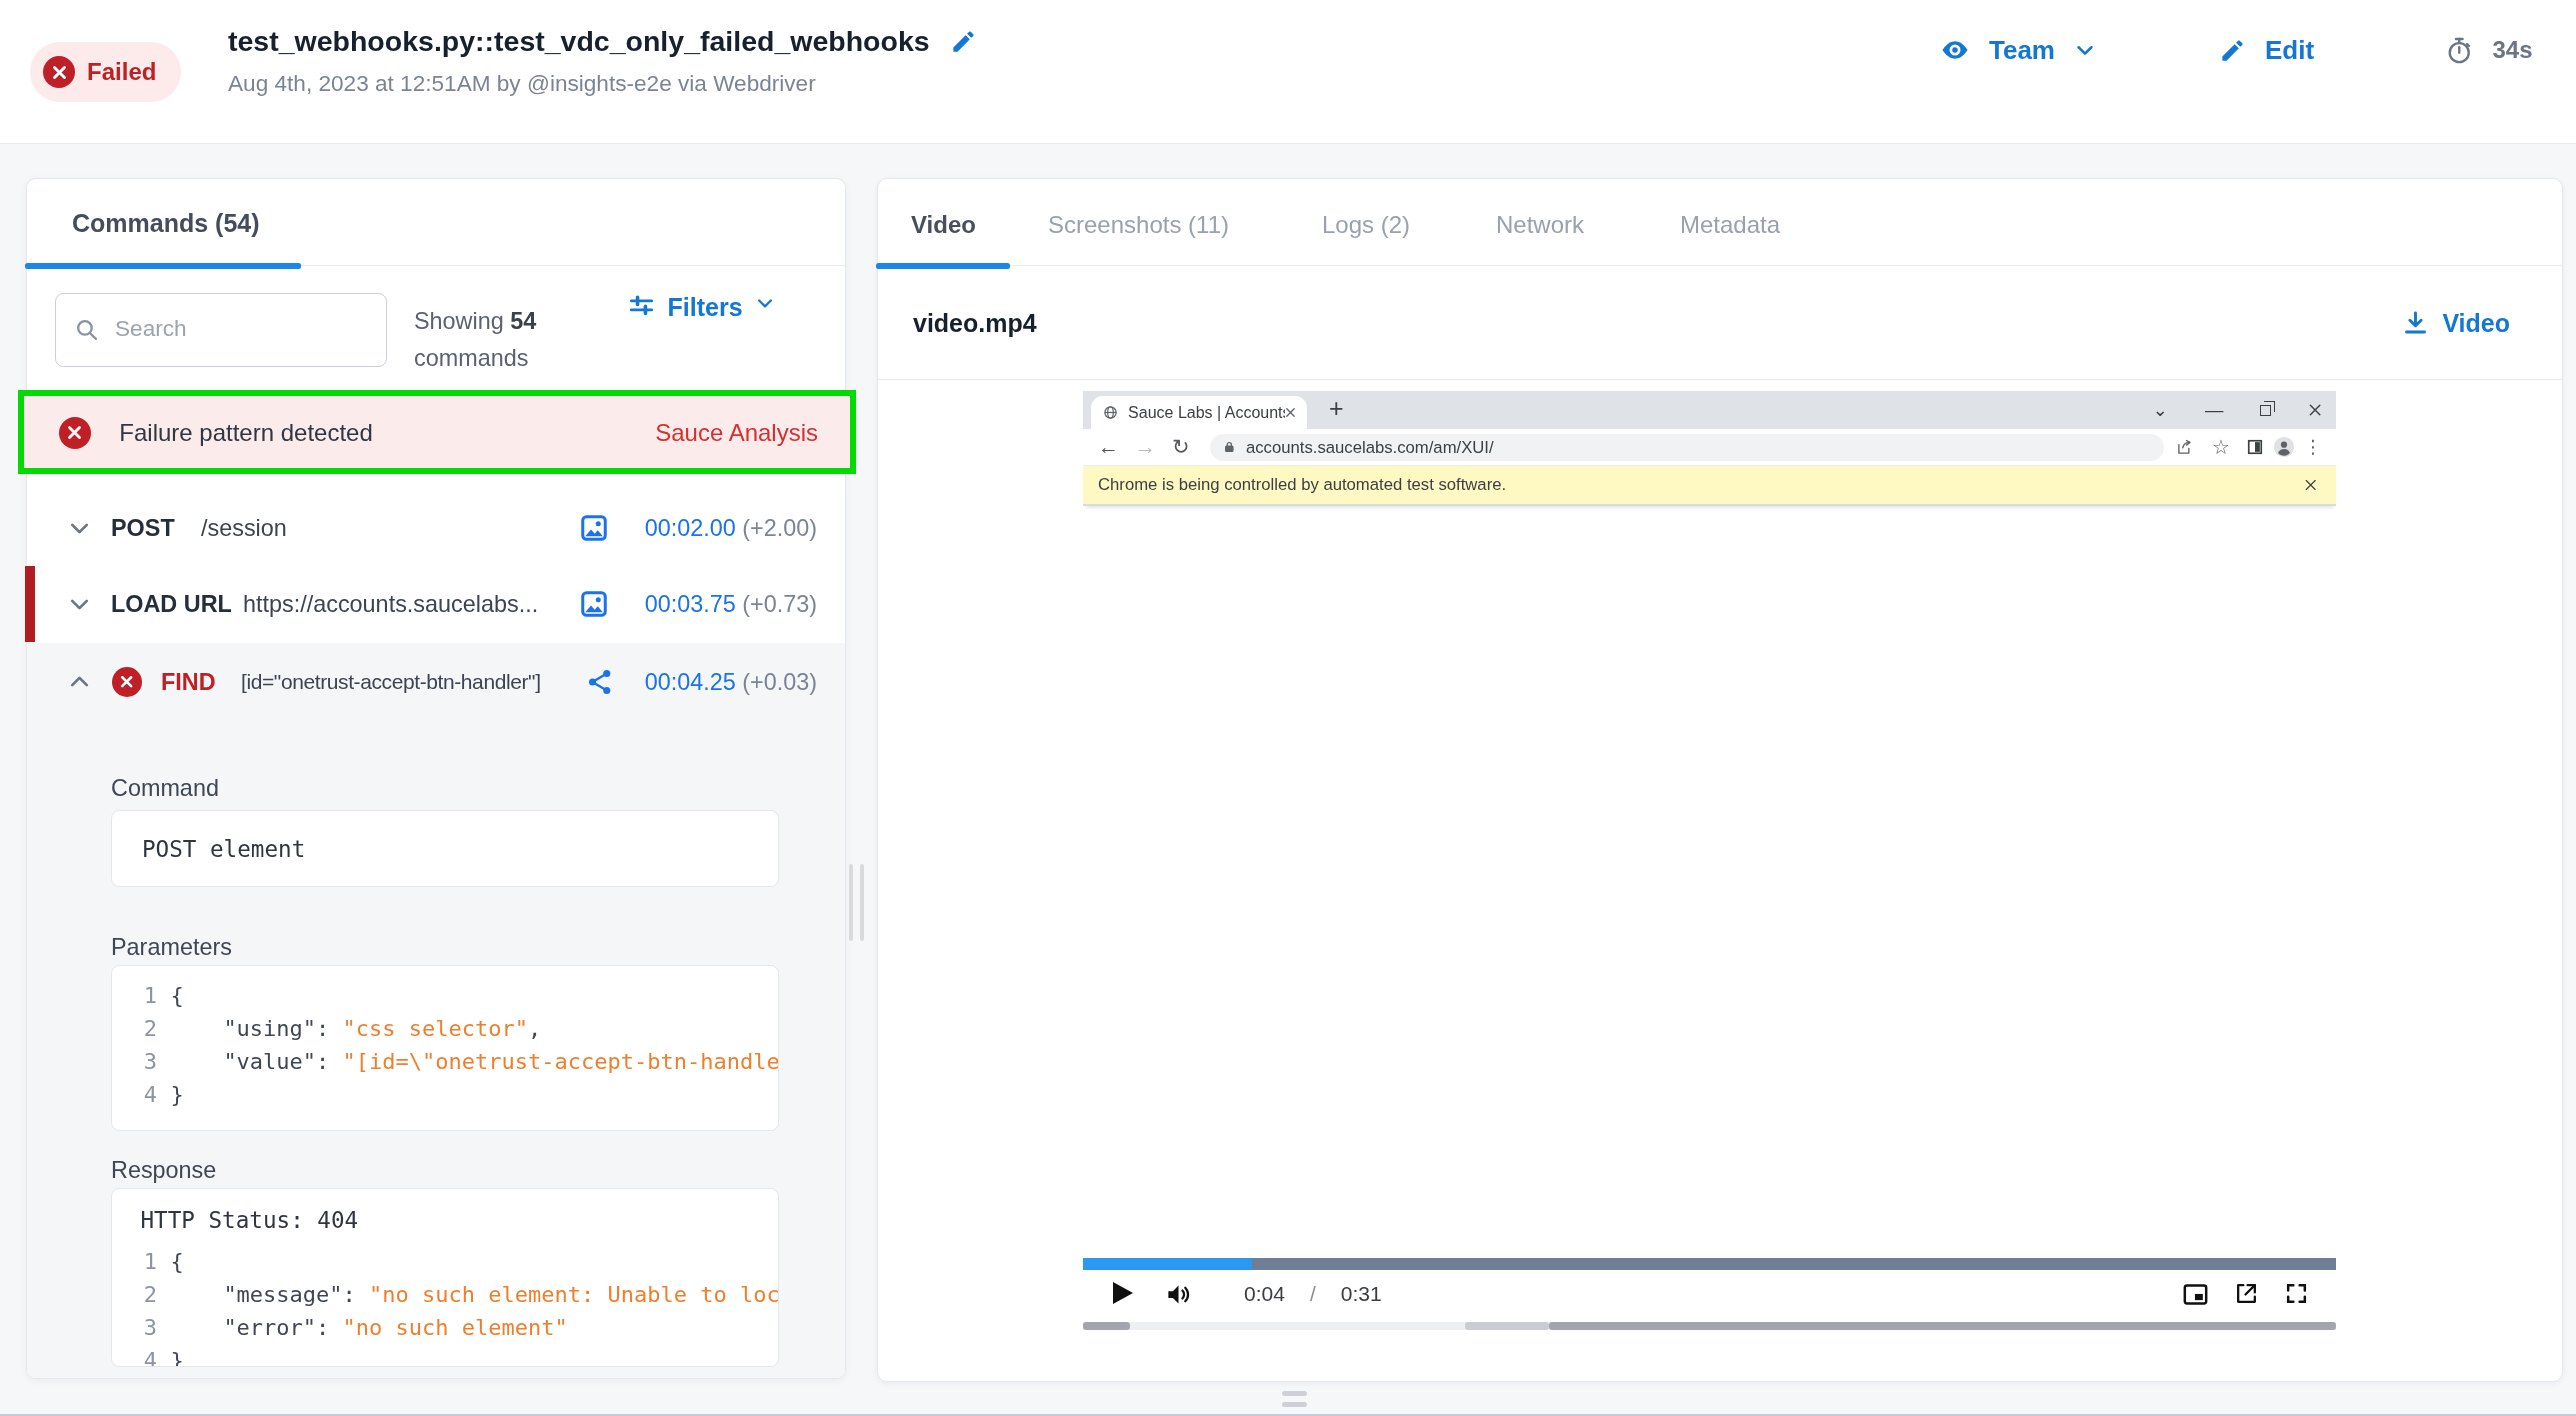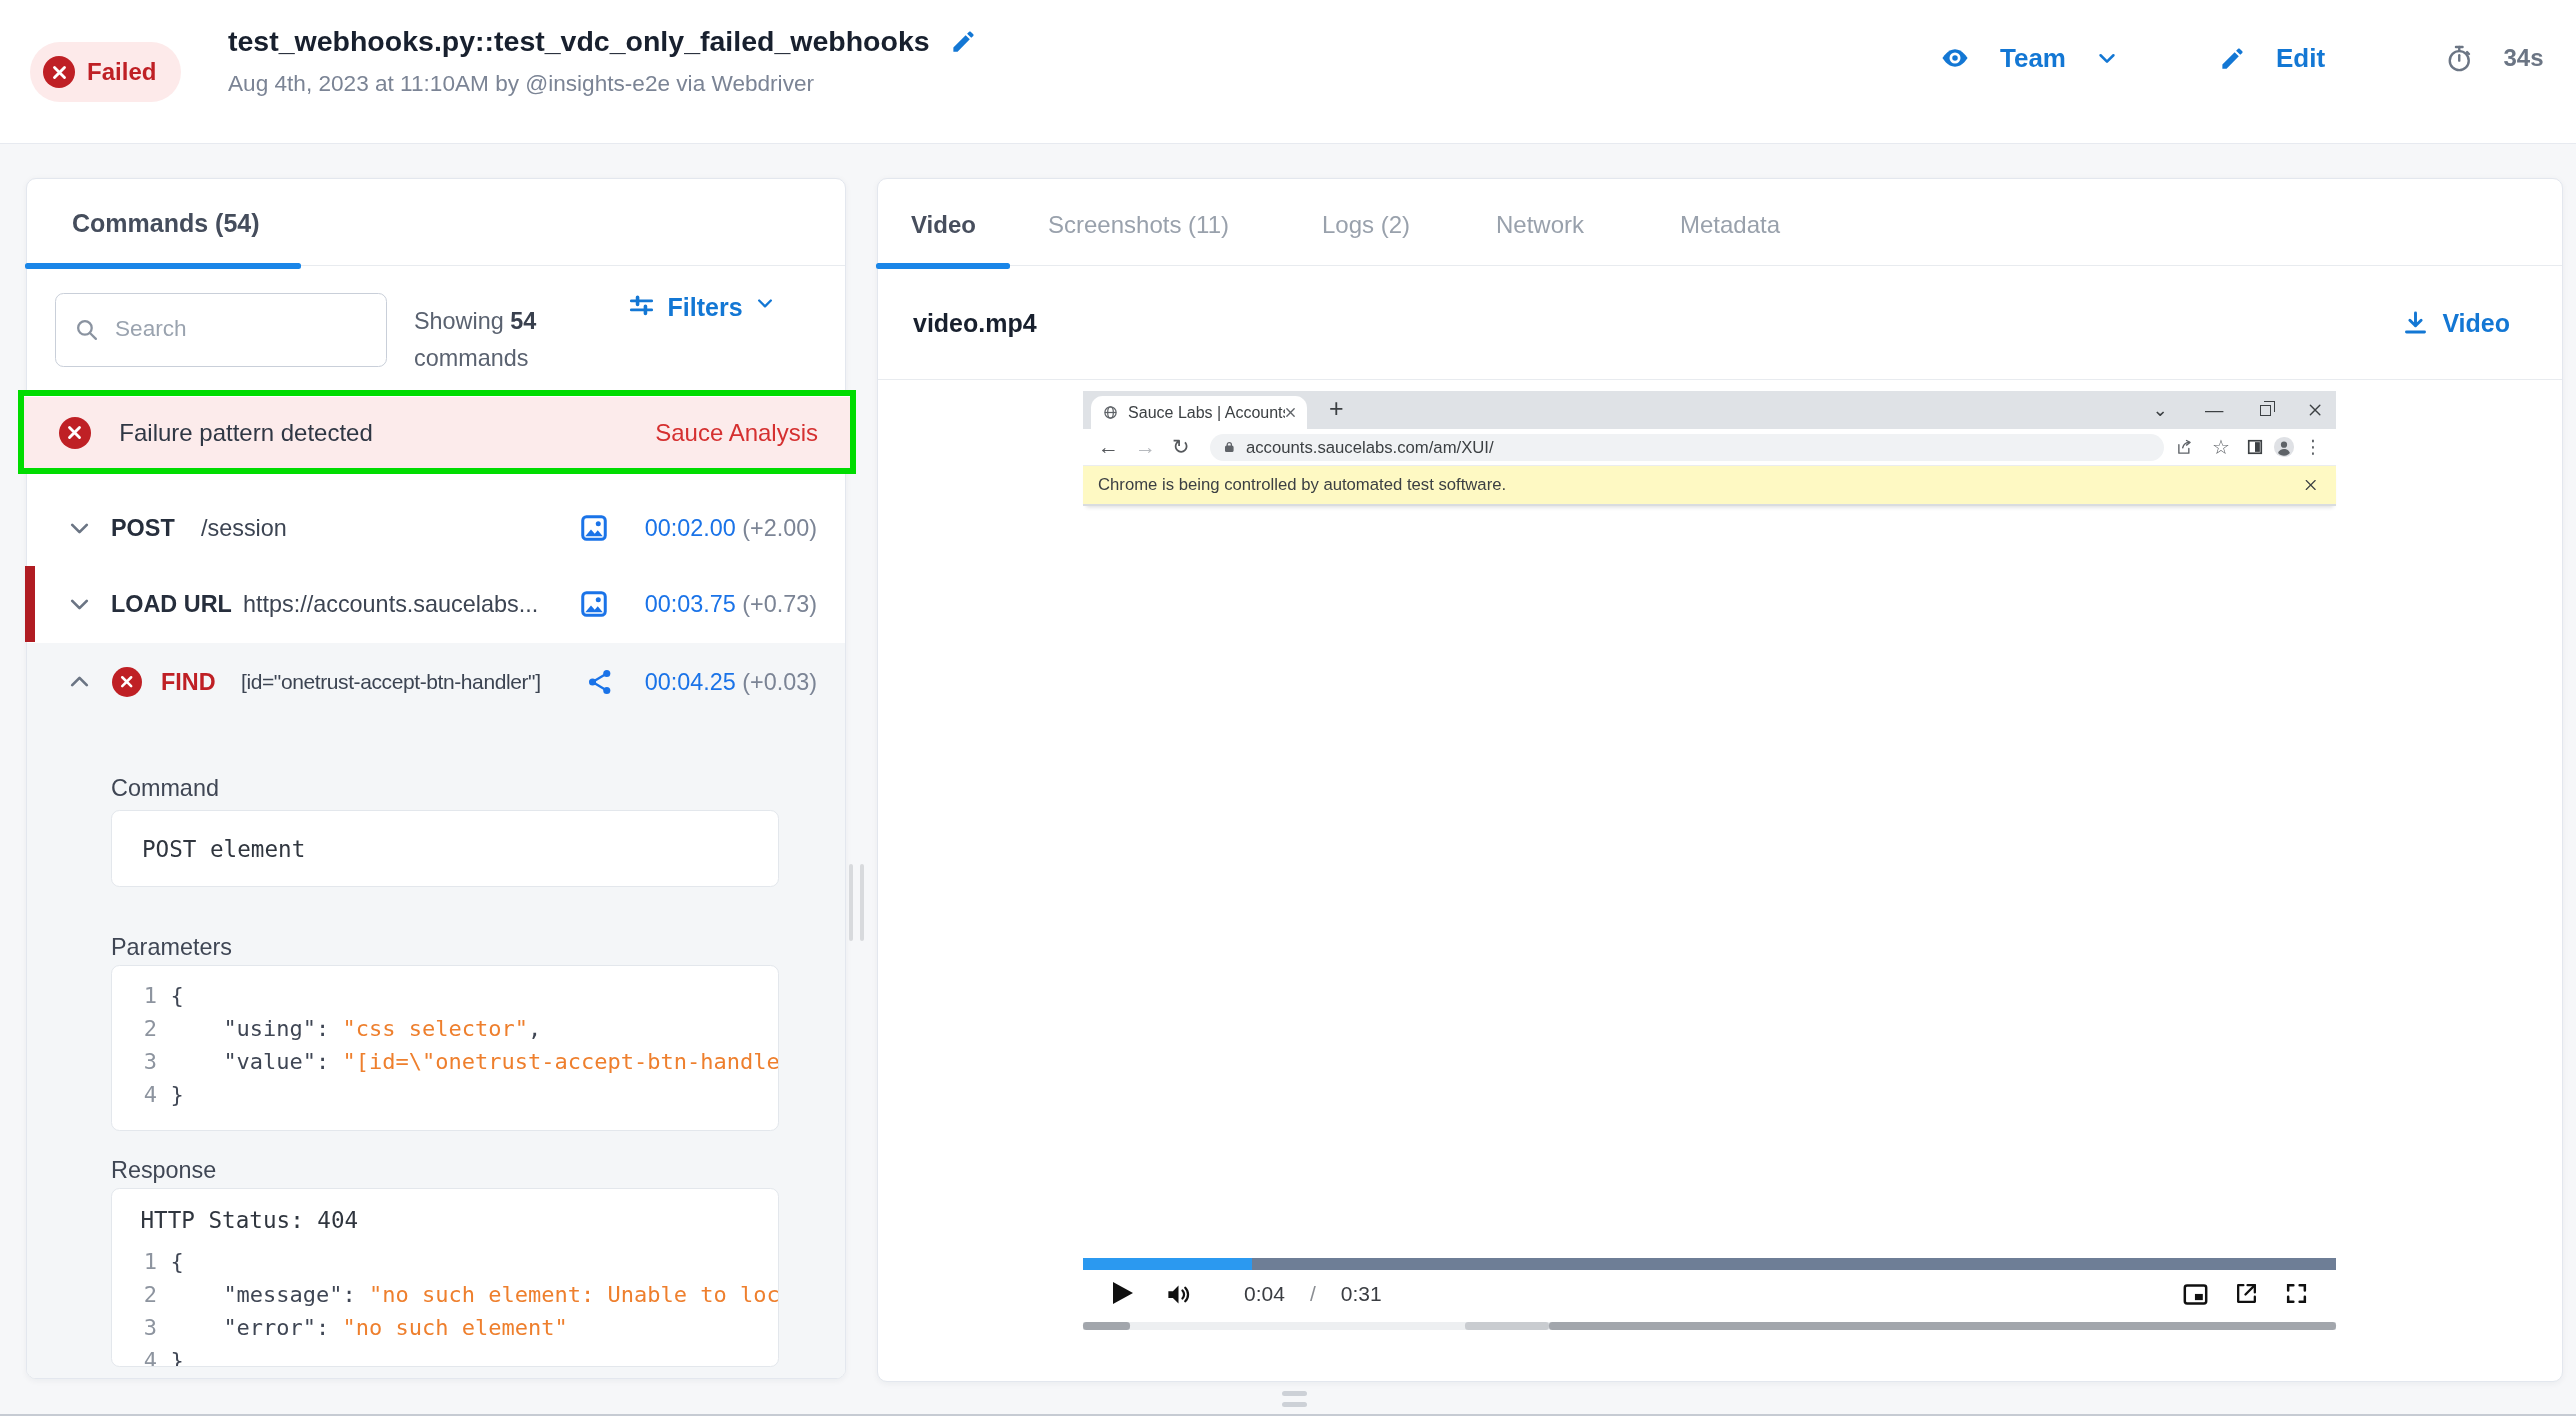--- a/index.html
+++ b/index.html
@@ -20,21 +20,21 @@
   display:flex;align-items:center;gap:11.7px;padding:0 25px 0 13.4px;color:var(--red);
   font-size:24px;font-weight:700}
 .x-badge{border-radius:50%;background:var(--red);display:flex;align-items:center;justify-content:center;flex:none}
 .title-wrap{position:absolute;left:228px;top:25px}
 .title-row{display:flex;align-items:center;gap:20px}
 .page-title{margin:0;font-size:28.5px;color:var(--ink);font-weight:700}
 .subtitle{margin-top:13.4px;font-size:22.6px;color:var(--gray)}
 .platform{position:absolute;left:1321px;top:0;height:144px;display:flex;align-items:center;gap:15px;
   color:#4a5261;font-size:24px;font-weight:700}
 .plat-sep{width:22px}
-.hgroup{position:absolute;top:8px;height:100px;display:flex;align-items:center;gap:30px;
+.hgroup{position:absolute;top:0;height:100px;display:flex;align-items:center;gap:19px;
   font-size:26px;font-weight:700;color:var(--blue);cursor:pointer}
 .team{left:1940px}
 .editbtn{left:2219px}
 .duration{left:2445px;color:#6b7584;font-size:24px;font-weight:700;cursor:default}
 
 
 .main{position:absolute;top:144px;left:0;right:0;bottom:0;background:#f6f7f9}
 .card{position:absolute;background:#fff;border:1.7px solid #e3e7ee;border-radius:10px;
   box-shadow:0 1.7px 6.7px rgba(20,30,60,.05)}
 .left-card{left:26px;top:34px;width:820px;height:1201px}
@@ -174,21 +174,21 @@
   </div>
   <div class="title-wrap">
     <div class="title-row">
       <h1 class="page-title">test_webhooks.py::test_vdc_only_failed_webhooks</h1>
       <span>
         <svg width="27" height="27" viewBox="0 0 24 24">
             <path d="M3 17.3V21h3.7L17.6 10.1l-3.7-3.7L3 17.3zM20.7 7c.4-.4.4-1 0-1.4l-2.3-2.3c-.4-.4-1-.4-1.4 0L15.2 5l3.7 3.7L20.7 7z" fill="#1377d4"></path>
           </svg>
       </span>
     </div>
-    <div class="subtitle">Aug 4th, 2023 at 11:10AM by @insights-e2e via Webdriver</div>
+    <div class="subtitle">Aug 4th, 2023 at 12:51AM by @insights-e2e via Webdriver</div>
   </div>
   <div class="hgroup team">
     <span>
       <svg width="30" height="30" viewBox="0 0 24 24">
         <path d="M12 5C6 5 2 12 2 12s4 7 10 7 10-7 10-7-4-7-10-7z" fill="#1377d4"></path>
         <circle cx="12" cy="12" r="4.4" fill="#fff"></circle>
         <circle cx="12" cy="12" r="2.2" fill="#1377d4"></circle>
       </svg>
     </span>
     <span>Team</span>

